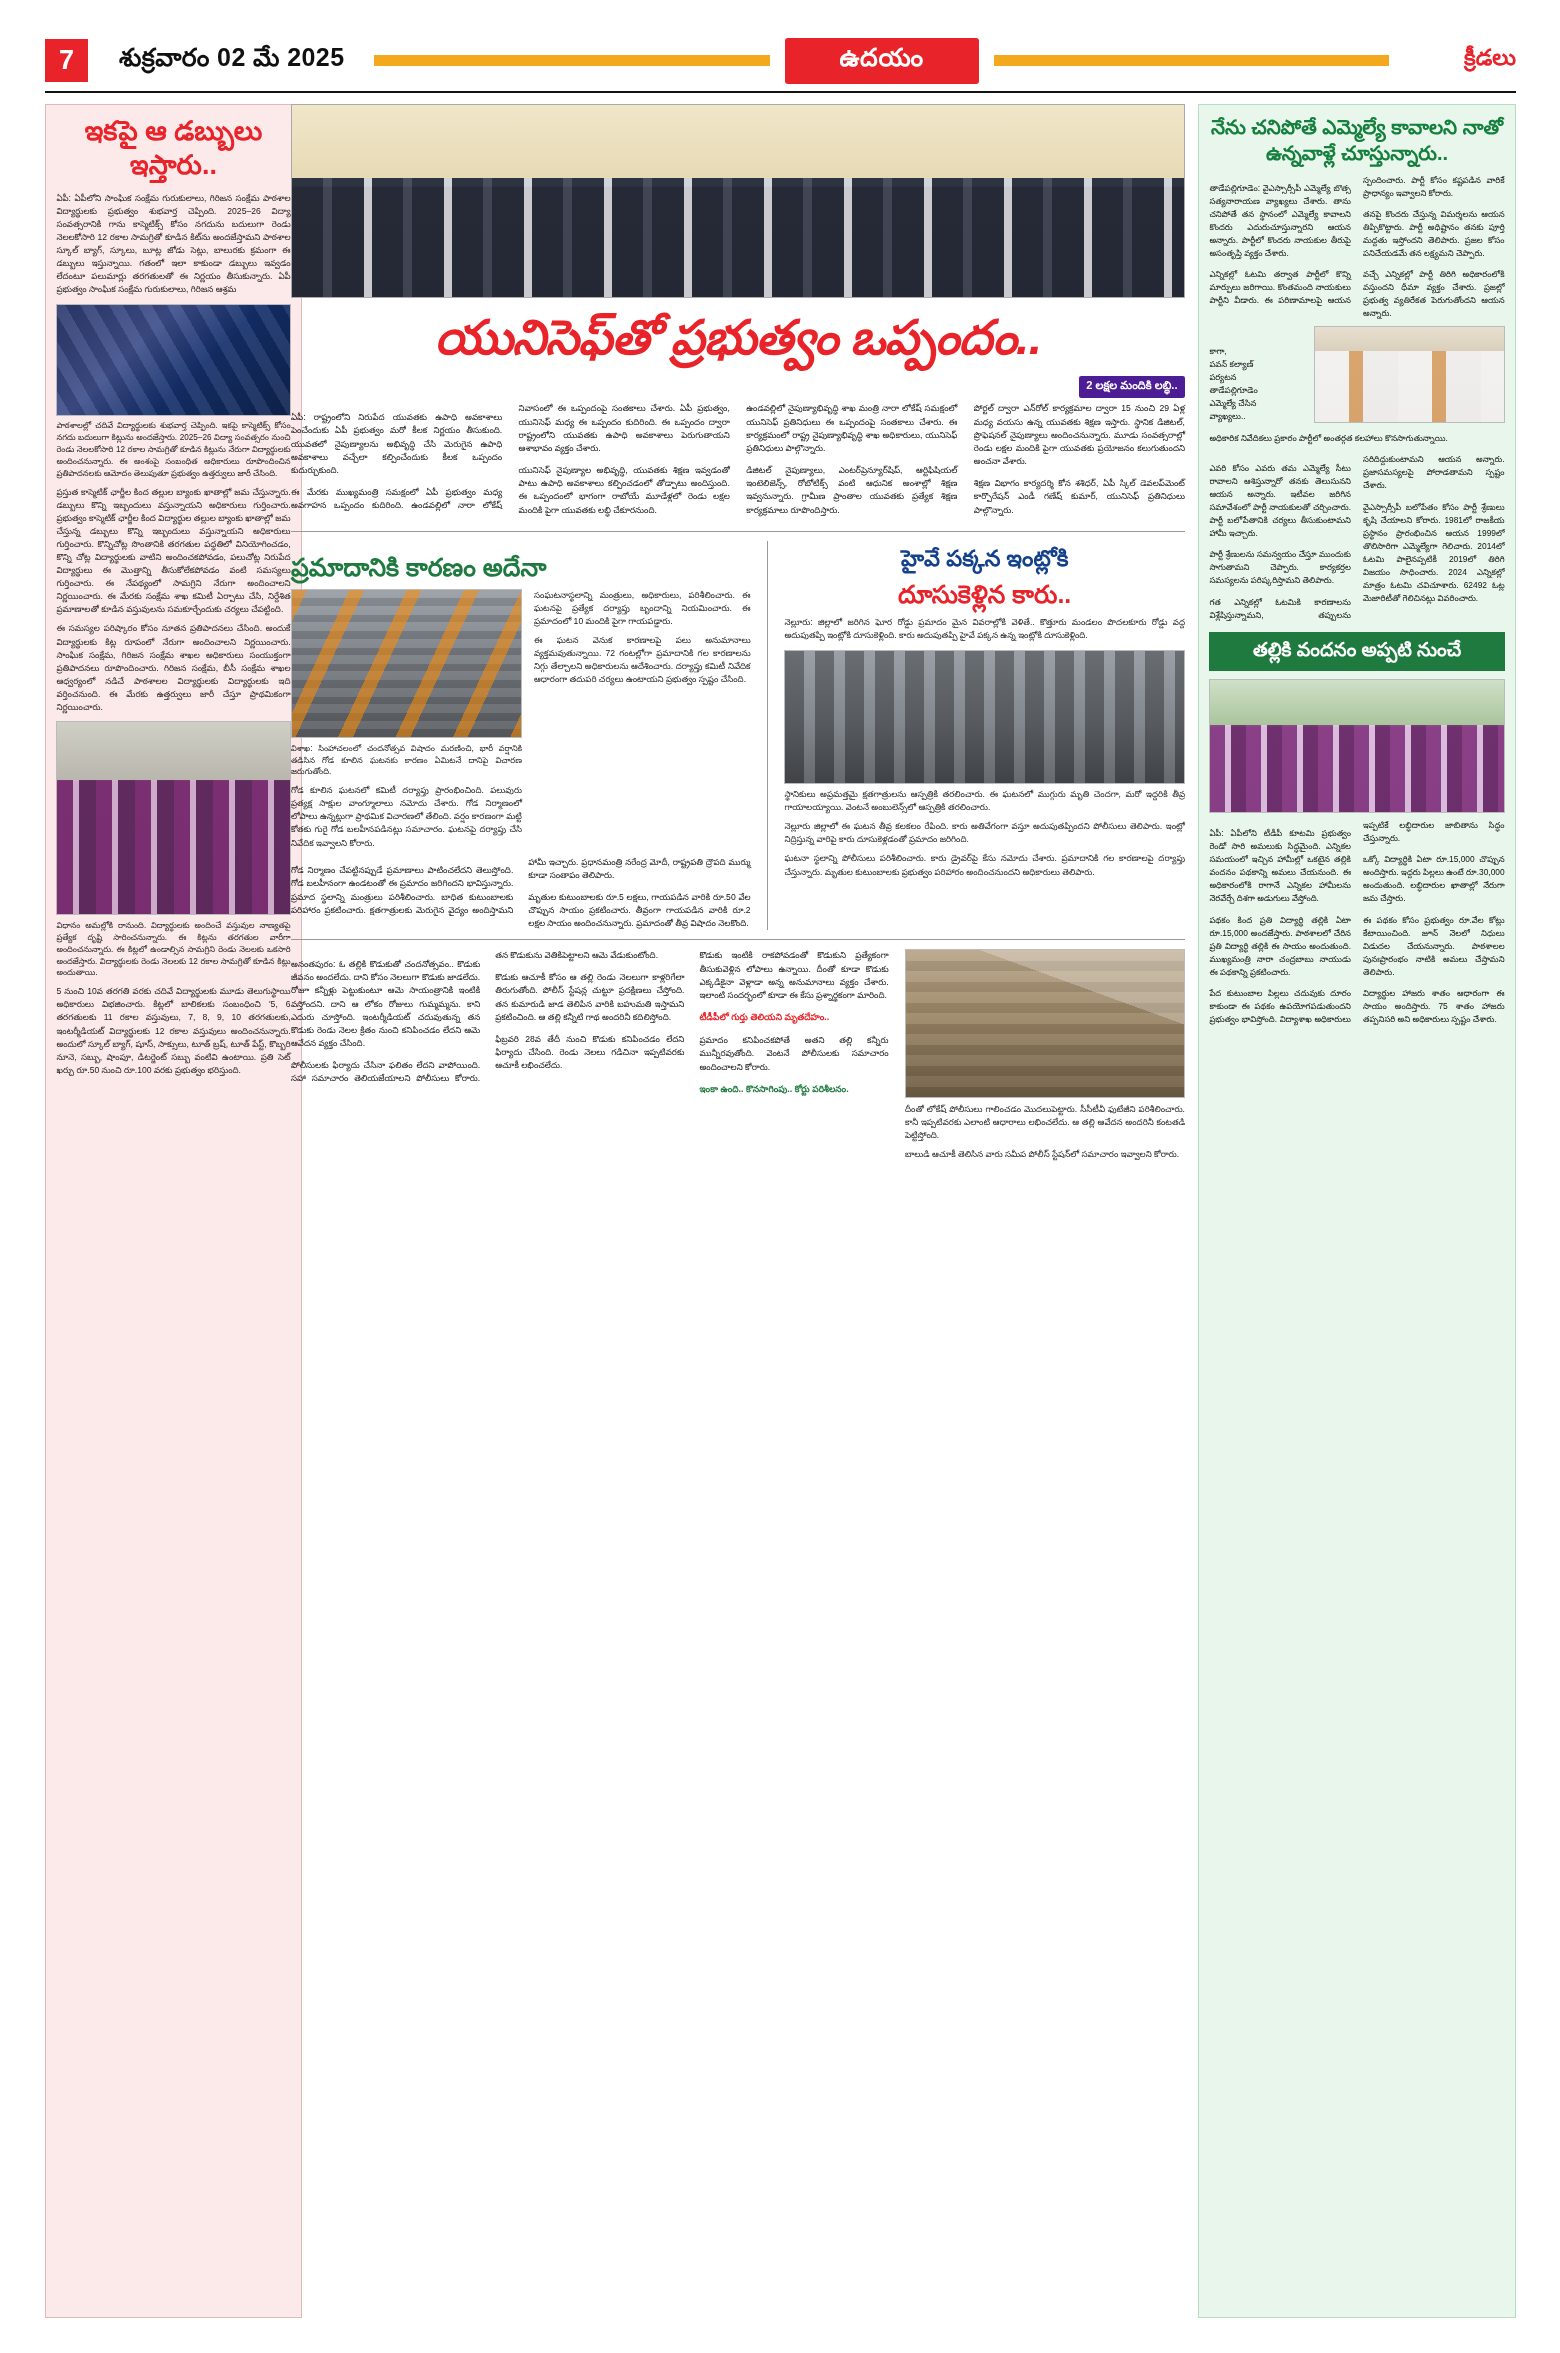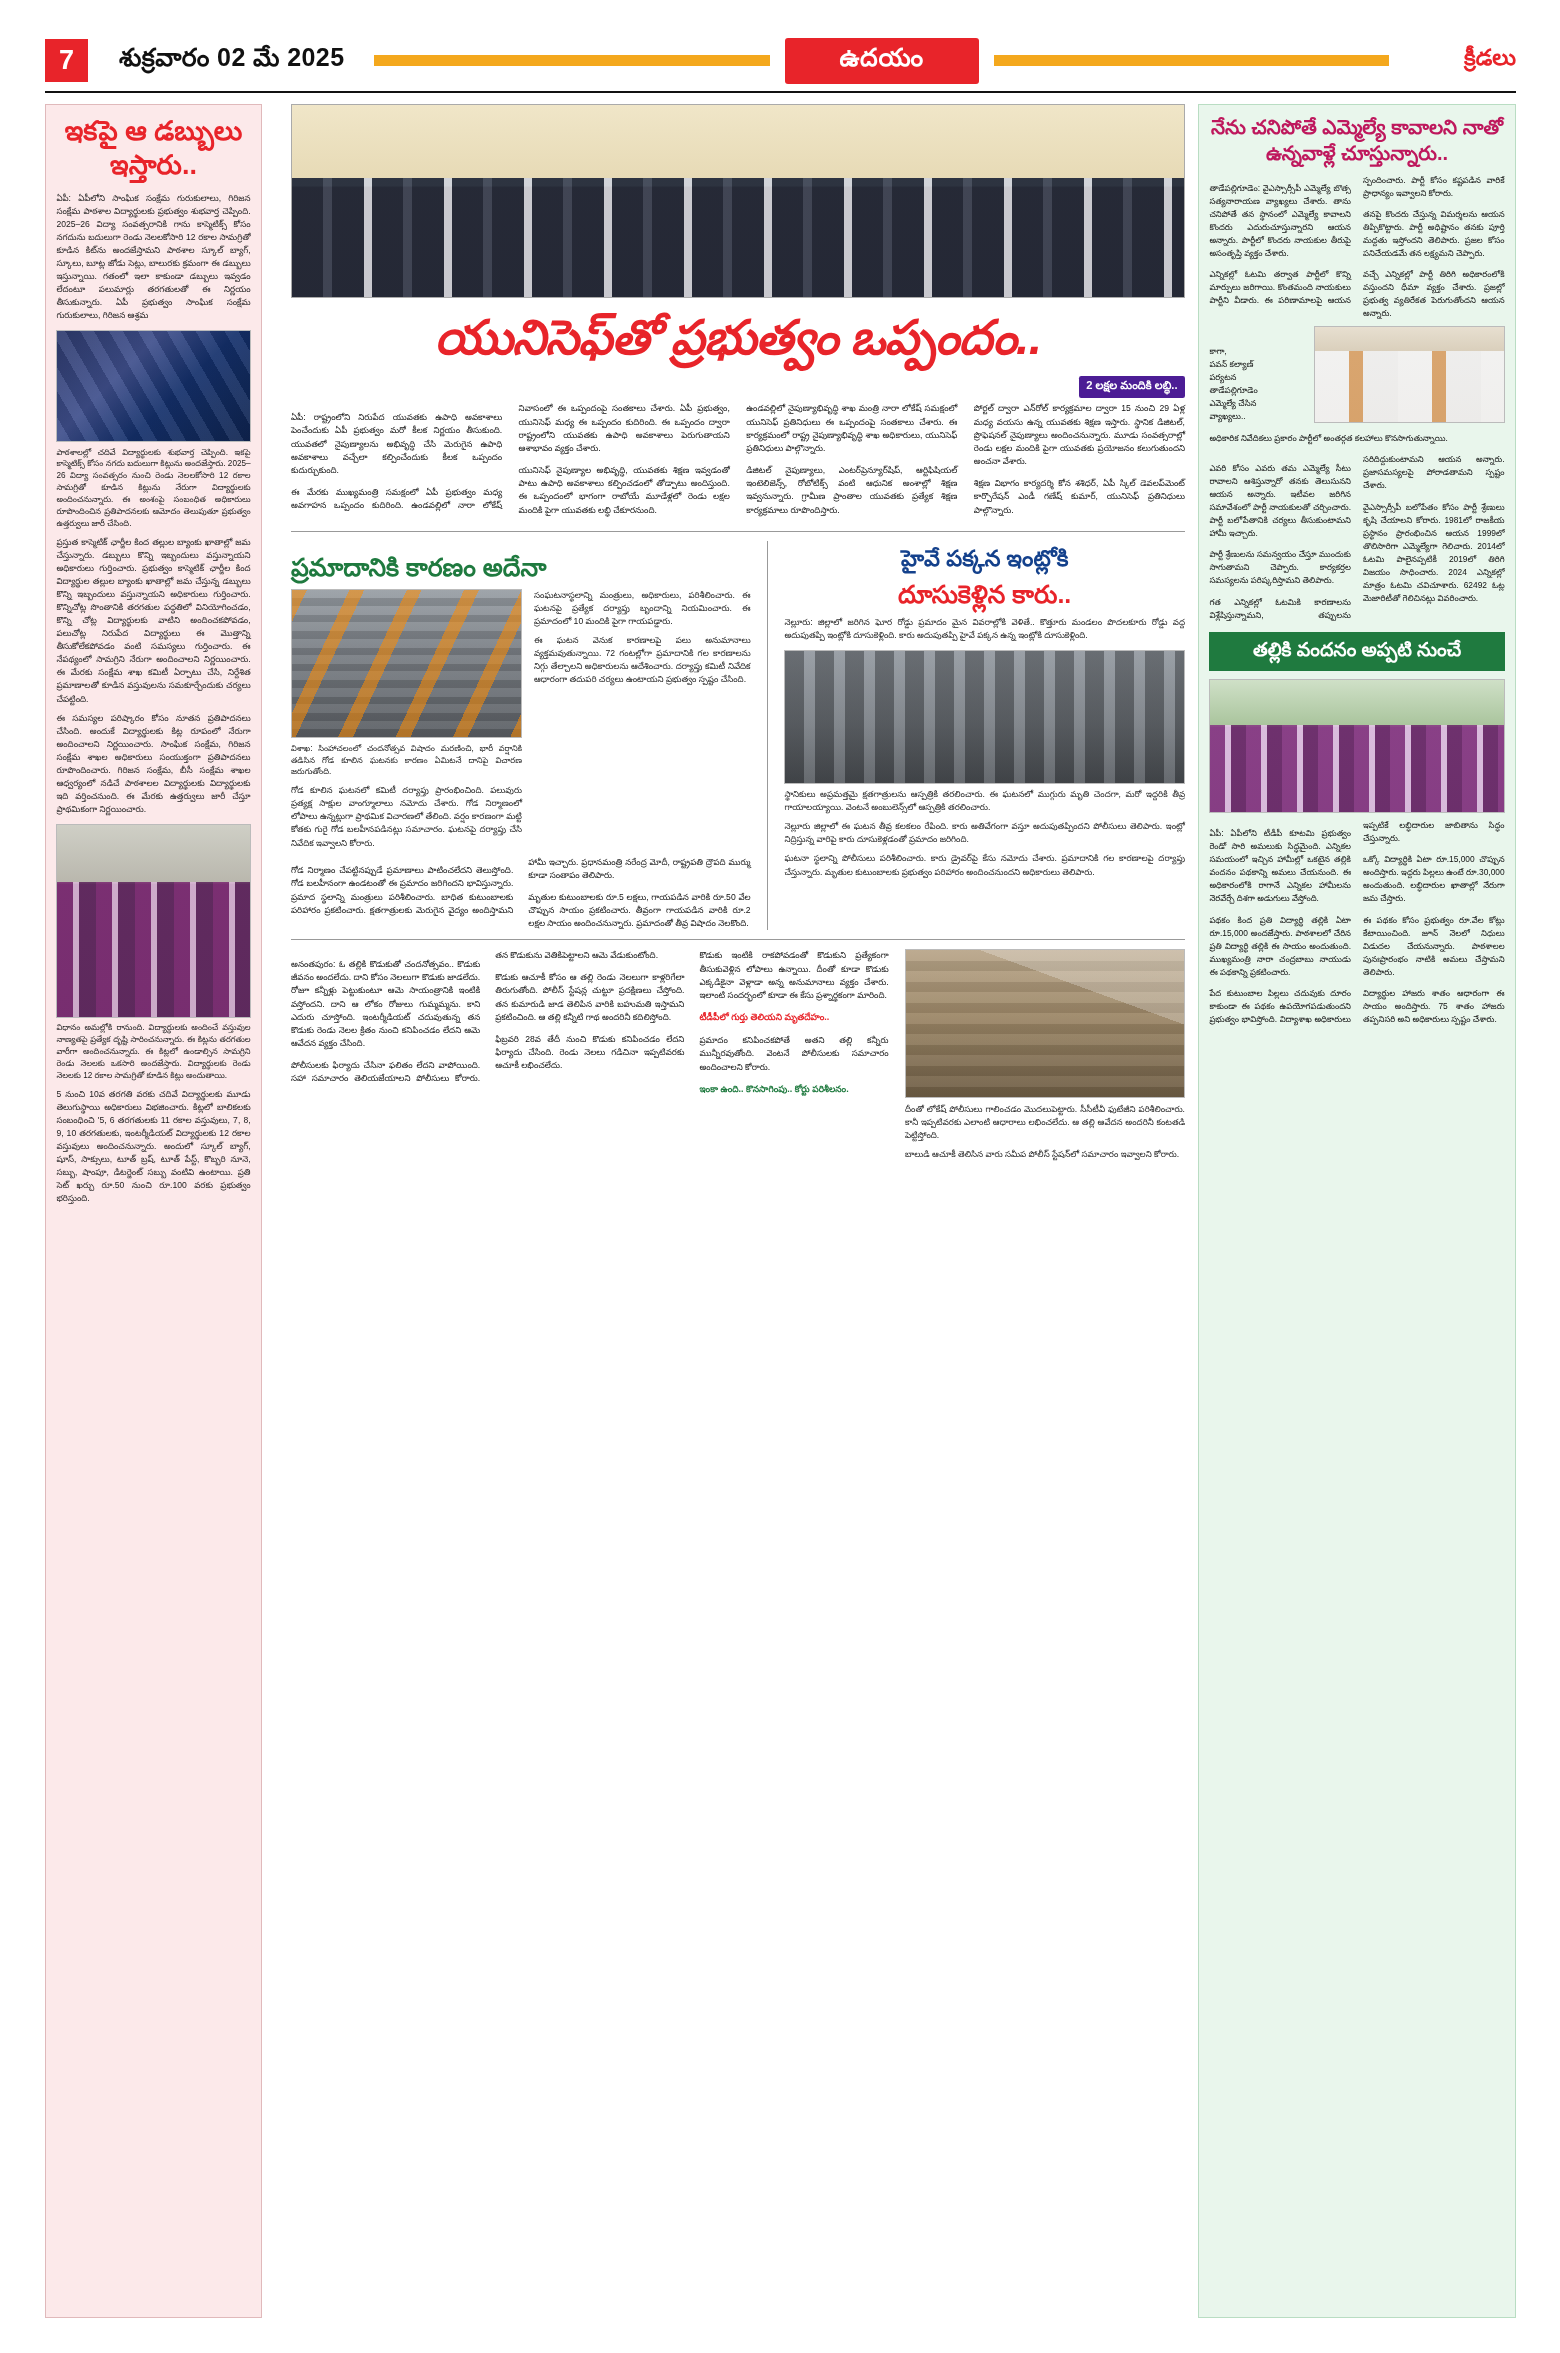--- a/index.html
+++ b/index.html
@@ -64,21 +64,21 @@
     min-width: 112px; text-align: right;
   }
   .mast-rule {
     position: absolute; left: 45px; top: 91px;
     width: 1471px; height: 2.2px; background: #111;
   }
 
   
   .col-left {
     position: absolute; left: 45px; top: 104px;
-    width: 217px; height: 2214px;
+    width: 257px; height: 2214px;
     background: #fce9ea;
     border: 0.7px solid #e0b9bb;
     padding: 10.4px 10.4px 7.5px 10.4px;
     overflow: hidden;
   }
   .col-mid {
     position: absolute; left: 291px; top: 104px;
     width: 894px; height: 2214px;
   }
   .col-right {
@@ -155,21 +155,21 @@
     line-height: 1.2; margin: 10.4px 0 7.5px 0; text-align: center;
   }
   .sub-head-blue {
     color: #14418c; font-size: 22.4px; font-weight: bold;
     line-height: 1.2; margin: 4.5px 0 6px 0; text-align: center;
   }
   .hr-thin { border: 0; border-top: 0.7px solid #999; margin: 9px 0; }
 
   
   .right-head {
-    color: #be185d; font-size: 20px; font-weight: bold;
+    color: #15803d; font-size: 20px; font-weight: bold;
     line-height: 1.3; text-align: center; margin-bottom: 7.5px;
   }
   .right-band {
     background: #1f7a3f; color: #ffffff;
     font-size: 19px; font-weight: bold;
     padding: 6.7px 7.5px; text-align: center;
     margin: 10.4px 0 7.5px 0;
   }
   .rtiny { font-size: 8.4px; line-height: 1.55; text-align: justify; }
 

